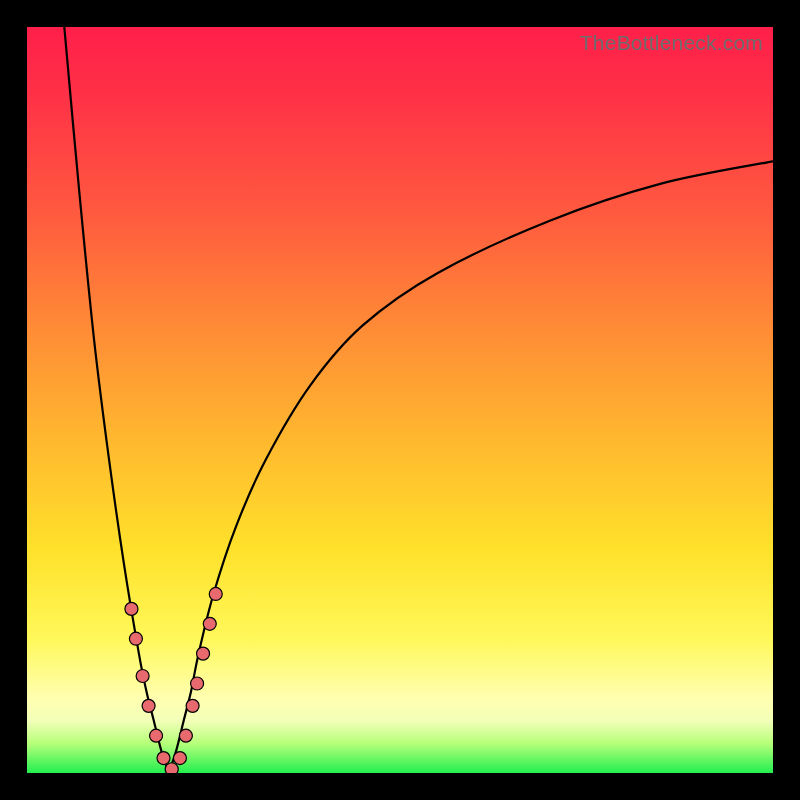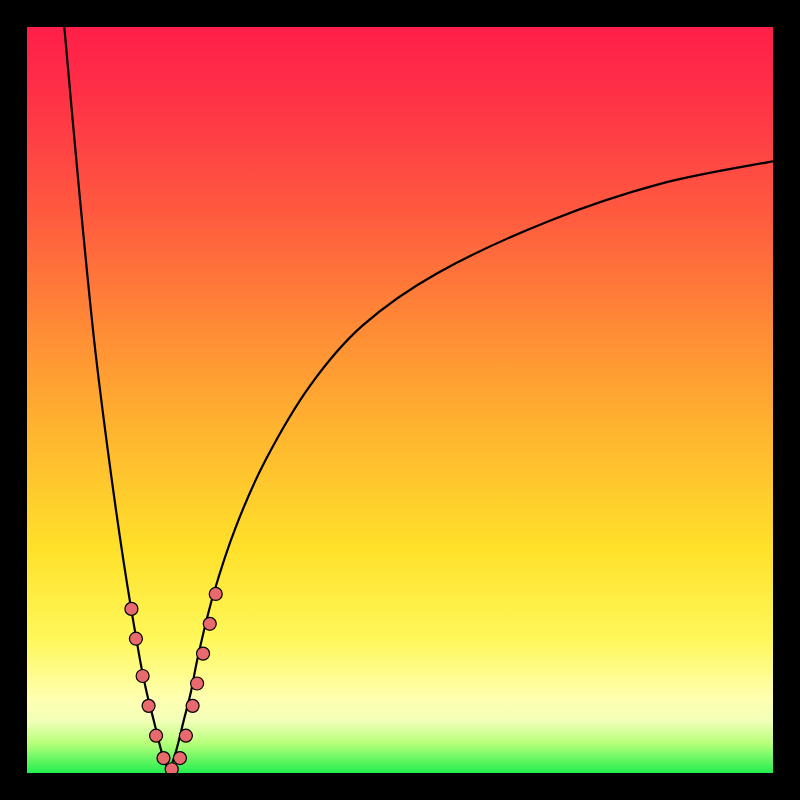--- a/index.html
+++ b/index.html
@@ -68,20 +68,21 @@
     fill: #e86a6f;
     stroke: #000;
     stroke-width: 1.2;
   }
 </style>
 </head>
 <body>
 
 <div class="frame">
   <div class="plot">
+    <div class="watermark">TheBottleneck.com</div>
 
     <svg class="curve" viewBox="0 0 746 746" preserveAspectRatio="none">
       <path id="curve-left-path" d="M 37.300000000000004 0 C 39.78666666666667 27.353333333333335, 47.24666666666667 111.9, 52.220000000000006 164.12 C 57.19333333333334 216.34, 62.16666666666667 268.56000000000006, 67.14 313.32000000000005 C 72.11333333333333 358.08000000000004, 77.08666666666667 395.38, 82.06 432.68 C 87.03333333333333 469.98, 92.00666666666667 504.79333333333335, 96.98 537.12 C 101.95333333333333 569.4466666666667, 108.16999999999999 605.5033333333333, 111.89999999999999 626.64 C 115.63 647.7766666666666, 116.87333333333333 652.75, 119.36 663.94 C 121.84666666666666 675.1300000000001, 124.33333333333334 683.8333333333333, 126.82000000000001 693.78 C 129.30666666666667 703.7266666666667, 131.79333333333332 714.9166666666666, 134.28 723.62 C 136.76666666666668 732.3233333333334, 140.49666666666667 742.27, 141.74 746"></path>
       <path id="curve-right-path" d="M 141.74 746 C 142.98333333333335 742.27, 146.71333333333337 732.3233333333334, 149.20000000000002 723.62 C 151.68666666666667 714.9166666666666, 154.17333333333335 703.7266666666667, 156.66 693.78 C 159.14666666666665 683.8333333333333, 161.63333333333333 675.1300000000001, 164.12 663.94 C 166.60666666666668 652.75, 167.85000000000002 642.8033333333333, 171.58 626.64 C 175.31 610.4766666666667, 180.28333333333333 588.0966666666667, 186.5 566.96 C 192.71666666666667 545.8233333333334, 200.17666666666668 522.2, 208.88000000000002 499.82 C 217.58333333333337 477.44, 226.28666666666666 456.30333333333334, 238.72 432.68 C 251.15333333333334 409.0566666666667, 267.31666666666666 380.46, 283.48 358.08 C 299.6433333333334 335.7, 314.56333333333333 317.05000000000007, 335.7 298.40000000000003 C 356.83666666666664 279.75, 379.2166666666667 263.5866666666666, 410.3 246.17999999999995 C 441.3833333333333 228.77333333333328, 484.8999999999999 208.88000000000002, 522.1999999999999 193.96000000000004 C 559.4999999999999 179.04000000000005, 596.8 166.60666666666663, 634.1 156.65999999999997 C 671.4000000000001 146.7133333333333, 727.35 138.01000000000008, 746 134.2800000000001"></path>
       <g id="marker-group">
           <circle cx="104.44000000000001" cy="581.88" r="6.5" class="dot"></circle>
           <circle cx="108.916" cy="611.72" r="6.5" class="dot"></circle>
           <circle cx="115.63" cy="649.02" r="6.5" class="dot"></circle>
           <circle cx="121.598" cy="678.86" r="6.5" class="dot"></circle>
           <circle cx="129.05800000000002" cy="708.7" r="6.5" class="dot"></circle>

